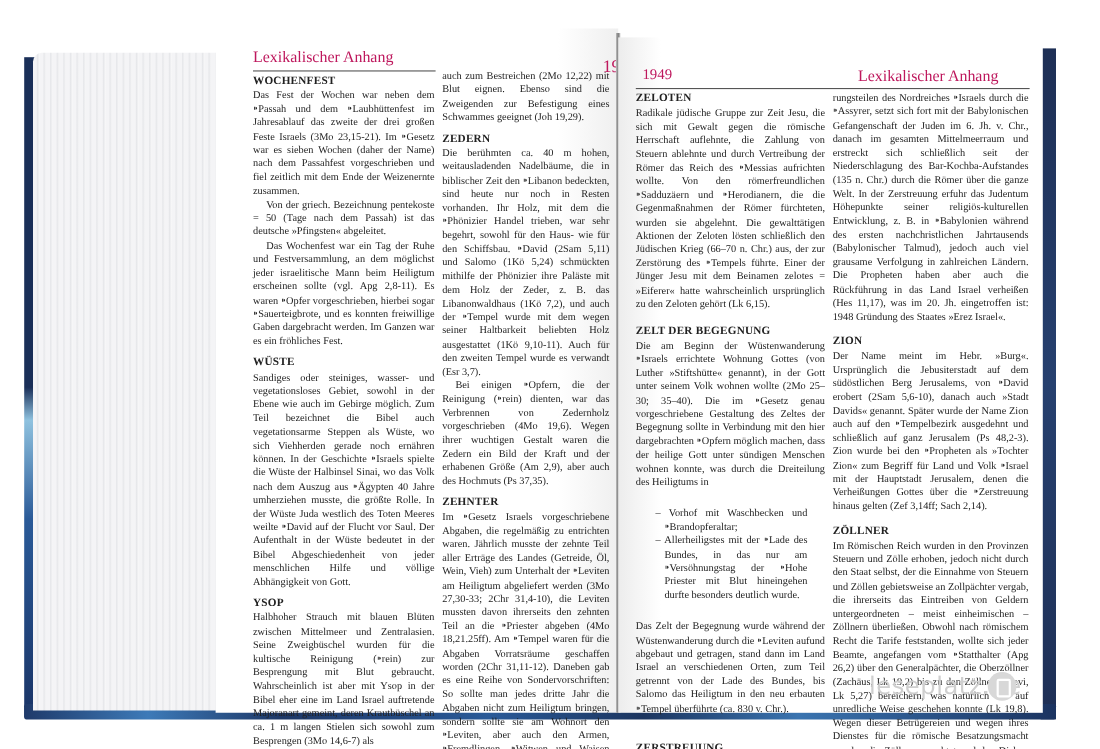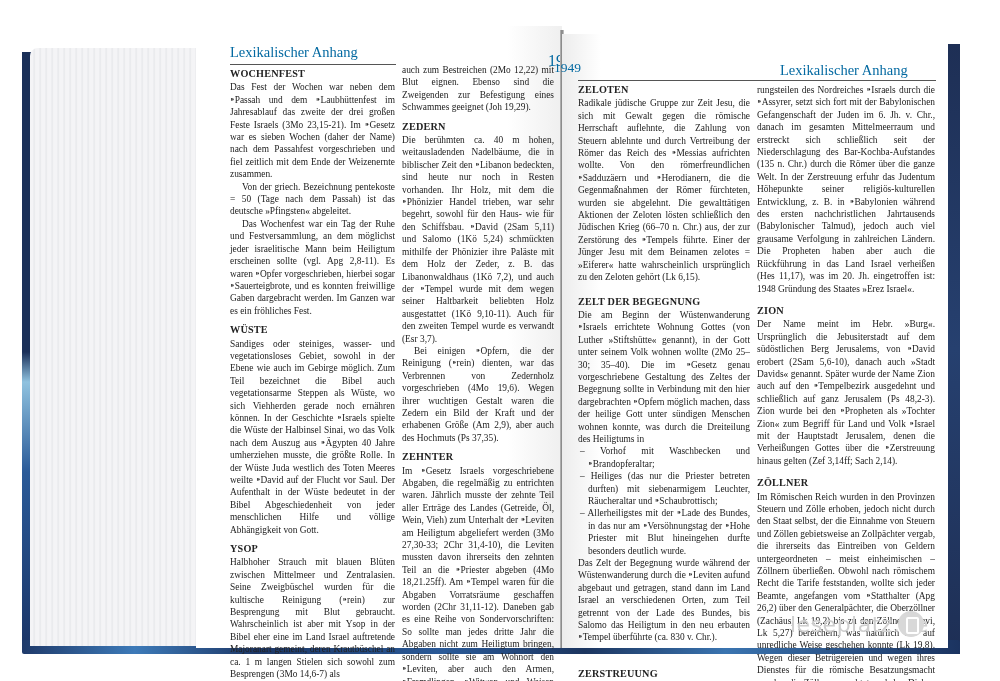--- a/index.html
+++ b/index.html
@@ -34,33 +34,33 @@
   }
   .page-right {
     position: absolute; left: 562px; top: 34px; width: 386px; height: 614px;
     background: linear-gradient(90deg, #ececec 0%, #ffffff 10%, #ffffff 100%);
   }
   .gutter {
     position: absolute; left: 560px; top: 30px; width: 4px; height: 618px;
     background: linear-gradient(90deg, #bdbdbd, #7b7b7b, #cfcfcf);
   }
   .runhead {
-    position: absolute; font-size: 14.5px; color: #0369a1;
+    position: absolute; font-size: 14.5px; color: #be185d;
   }
   .rule { position: absolute; height: 1px; background: #555; }
   .col {
     position: absolute; font-size: 9.4px; line-height: 12.4px; text-align: justify;
   }
   .col h3 {
     font-size: 10.2px; font-weight: bold; margin: 7px 0 1px 0; letter-spacing: 0.2px;
   }
   .col h3.first { margin-top: 0; }
   .col p { margin: 0; }
   .col p.indent { text-indent: 12px; }
-  .col ul { margin: 0; padding-left: 10px; list-style: none; }
+  .col ul { margin: 16px; padding-left: 10px; list-style: none; }
   .col ul li { text-indent: -8px; padding-left: 0; }
   .col ul li::before { content: "– "; }
   .watermark {
     position: absolute; left: 790px; top: 612px; font-family: "DejaVu Sans", sans-serif;
     font-size: 22px; color: #cfcfcf; letter-spacing: 0.5px;
   }
   .wm-icon {
     position: absolute; left: 898px; top: 611px; width: 26px; height: 26px; border-radius: 50%;
     background: #d8d8d8;
   }
@@ -100,32 +100,31 @@
     <p>Die berühmten ca. 40 m hohen, weitausladenden Nadelbäume, die in biblischer Zeit den ⁍Libanon bedeckten, sind heute nur noch in Resten vorhanden. Ihr Holz, mit dem die ⁍Phönizier Handel trieben, war sehr begehrt, sowohl für den Haus- wie für den Schiffsbau. ⁍David (2Sam 5,11) und Salomo (1Kö 5,24) schmückten mithilfe der Phönizier ihre Paläste mit dem Holz der Zeder, z. B. das Libanonwaldhaus (1Kö 7,2), und auch der ⁍Tempel wurde mit dem wegen seiner Haltbarkeit beliebten Holz ausgestattet (1Kö 9,10-11). Auch für den zweiten Tempel wurde es verwandt (Esr 3,7).</p>
     <p class="indent">Bei einigen ⁍Opfern, die der Reinigung (⁍rein) dienten, war das Verbrennen von Zedernholz vorgeschrieben (4Mo 19,6). Wegen ihrer wuchtigen Gestalt waren die Zedern ein Bild der Kraft und der erhabenen Größe (Am 2,9), aber auch des Hochmuts (Ps 37,35).</p>
     <h3>ZEHNTER</h3>
     <p>Im ⁍Gesetz Israels vorgeschriebene Abgaben, die regelmäßig zu entrichten waren. Jährlich musste der zehnte Teil aller Erträge des Landes (Getreide, Öl, Wein, Vieh) zum Unterhalt der ⁍Leviten am Heiligtum abgeliefert werden (3Mo 27,30-33; 2Chr 31,4-10), die Leviten mussten davon ihrerseits den zehnten Teil an die ⁍Priester abgeben (4Mo 18,21.25ff). Am ⁍Tempel waren für die Abgaben Vorratsräume geschaffen worden (2Chr 31,11-12). Daneben gab es eine Reihe von Sondervorschriften: So sollte man jedes dritte Jahr die Abgaben nicht zum Heiligtum bringen, sondern sollte sie am Wohnort den ⁍Leviten, aber auch den Armen, ⁍Fremdlingen, ⁍Witwen und Waisen geben (5Mo 14,28-29).</p>
 
   </div>
 
   <div class="gutter"></div>
 
   <div class="page-right"></div>
-  <div class="runhead" style="left:554px; top:60px; font-size:13.5px;">1949</div>
+  <div class="runhead" style="left:584px; top:60px; font-size:13.5px;">1949</div>
   <div class="runhead" style="left:780px; top:62px;">Lexikalischer Anhang</div>
   <div class="rule" style="left:578px; top:80px; width:358px;"></div>
 
   <div class="col" id="rc1" style="left:578px; top:84px; width:172px;">
     <h3 class="first">ZELOTEN</h3>
     <p>Radikale jüdische Gruppe zur Zeit Jesu, die sich mit Gewalt gegen die römische Herrschaft auflehnte, die Zahlung von Steuern ablehnte und durch Vertreibung der Römer das Reich des ⁍Messias aufrichten wollte. Von den römerfreundlichen ⁍Sadduzäern und ⁍Herodianern, die die Gegenmaßnahmen der Römer fürchteten, wurden sie abgelehnt. Die gewalttätigen Aktionen der Zeloten lösten schließlich den Jüdischen Krieg (66–70 n. Chr.) aus, der zur Zerstörung des ⁍Tempels führte. Einer der Jünger Jesu mit dem Beinamen zelotes = »Eiferer« hatte wahrscheinlich ursprünglich zu den Zeloten gehört (Lk 6,15).</p>
     <h3 style="margin-top:12px;">ZELT DER BEGEGNUNG</h3>
     <p>Die am Beginn der Wüstenwanderung ⁍Israels errichtete Wohnung Gottes (von Luther »Stiftshütte« genannt), in der Gott unter seinem Volk wohnen wollte (2Mo 25–30; 35–40). Die im ⁍Gesetz genau vorgeschriebene Gestaltung des Zeltes der Begegnung sollte in Verbindung mit den hier dargebrachten ⁍Opfern möglich machen, dass der heilige Gott unter sündigen Menschen wohnen konnte, was durch die Dreiteilung des Heiligtums in</p>
     <ul>
       <li>Vorhof mit Waschbecken und ⁍Brandopferaltar;</li>
-      <li>Heiliges (das nur die Priester betreten durften) mit siebenarmigem Leuchter, Räucheraltar und ⁍Schaubrottisch;</li>
       <li>Allerheiligstes mit der ⁍Lade des Bundes, in das nur am ⁍Versöhnungstag der ⁍Hohe Priester mit Blut hineingehen durfte besonders deutlich wurde.</li>
     </ul>
     <p>Das Zelt der Begegnung wurde während der Wüstenwanderung durch die ⁍Leviten aufund abgebaut und getragen, stand dann im Land Israel an verschiedenen Orten, zum Teil getrennt von der Lade des Bundes, bis Salomo das Heiligtum in den neu erbauten ⁍Tempel überführte (ca. 830 v. Chr.).</p>
     <h3 style="margin-top:24px;">ZERSTREUUNG</h3>
     <p>Griech. diaspora; Begriff für die in der Welt verstreut lebenden ⁍Juden (Joh 7,35; Jak 1,1). Die Zerstreuung wird schon von den ⁍Propheten als Gericht Gottes angekündigt (Jer 9,15), beginnt mit der Wegführung von Bevölke-</p>
   </div>
 
   <div class="col" id="rc2" style="left:757px; top:84px; width:178px;">
     <p>rungsteilen des Nordreiches ⁍Israels durch die ⁍Assyrer, setzt sich fort mit der Babylonischen Gefangenschaft der Juden im 6. Jh. v. Chr., danach im gesamten Mittelmeerraum und erstreckt sich schließlich seit der Niederschlagung des Bar-Kochba-Aufstandes (135 n. Chr.) durch die Römer über die ganze Welt. In der Zerstreuung erfuhr das Judentum Höhepunkte seiner religiös-kulturellen Entwicklung, z. B. in ⁍Babylonien während des ersten nachchristlichen Jahrtausends (Babylonischer Talmud), jedoch auch viel grausame Verfolgung in zahlreichen Ländern. Die Propheten haben aber auch die Rückführung in das Land Israel verheißen (Hes 11,17), was im 20. Jh. eingetroffen ist: 1948 Gründung des Staates »Erez Israel«.</p>
     <h3 style="margin-top:10px;">ZION</h3>

